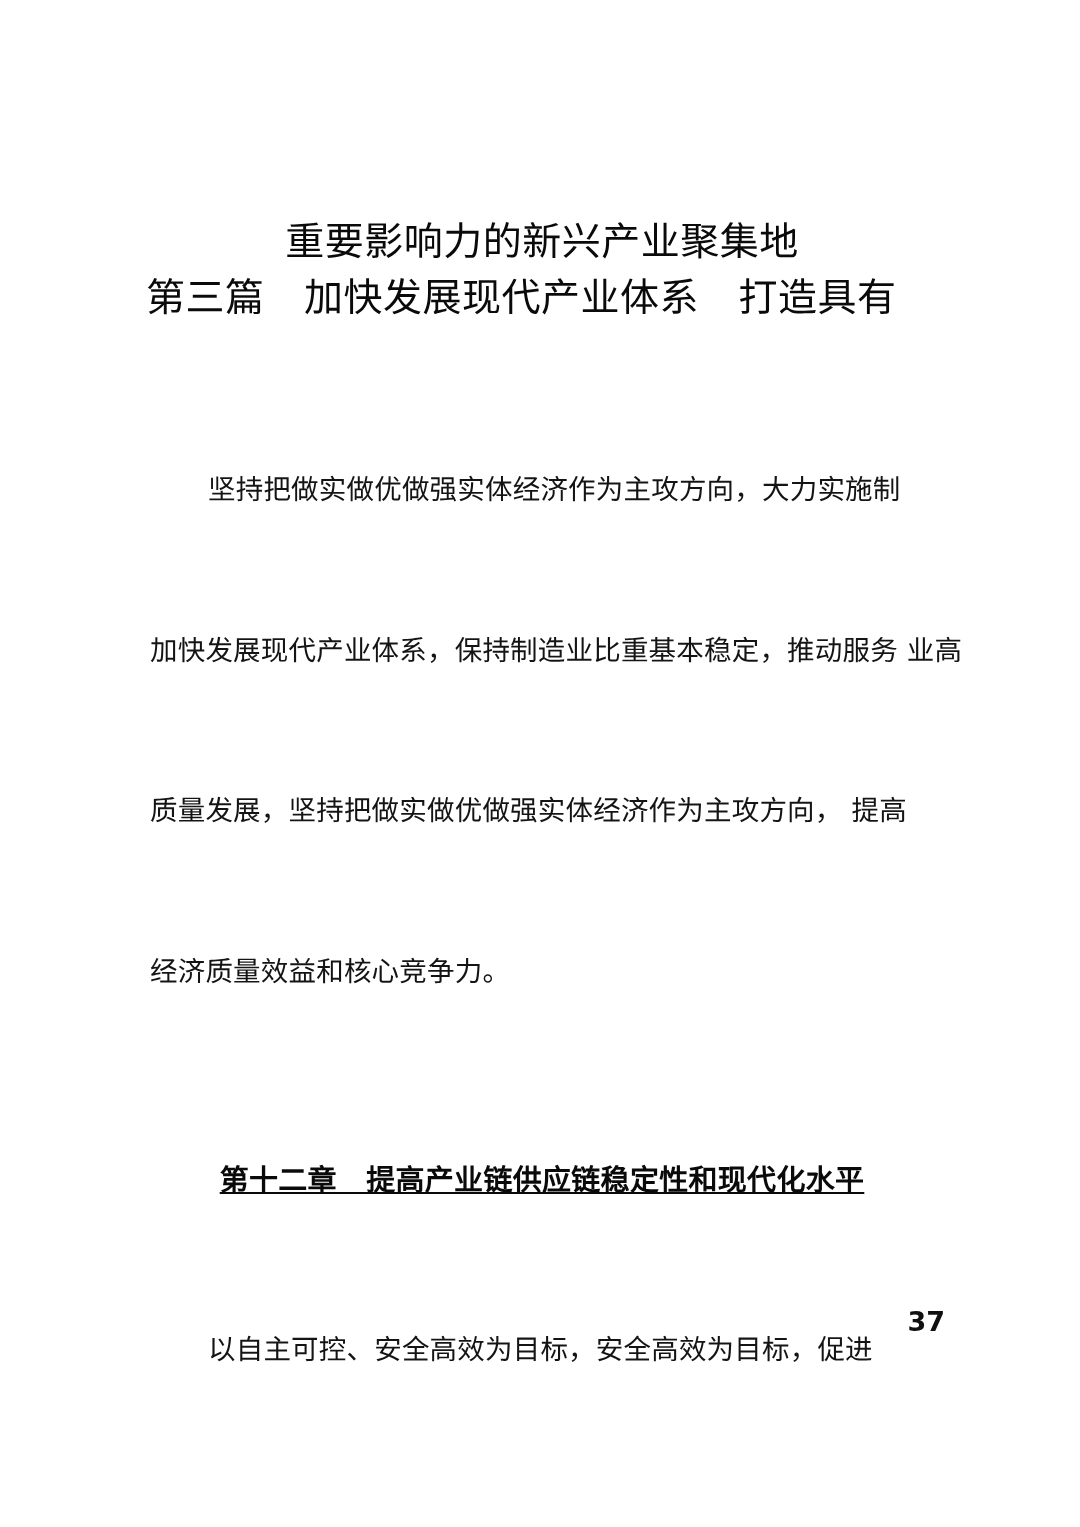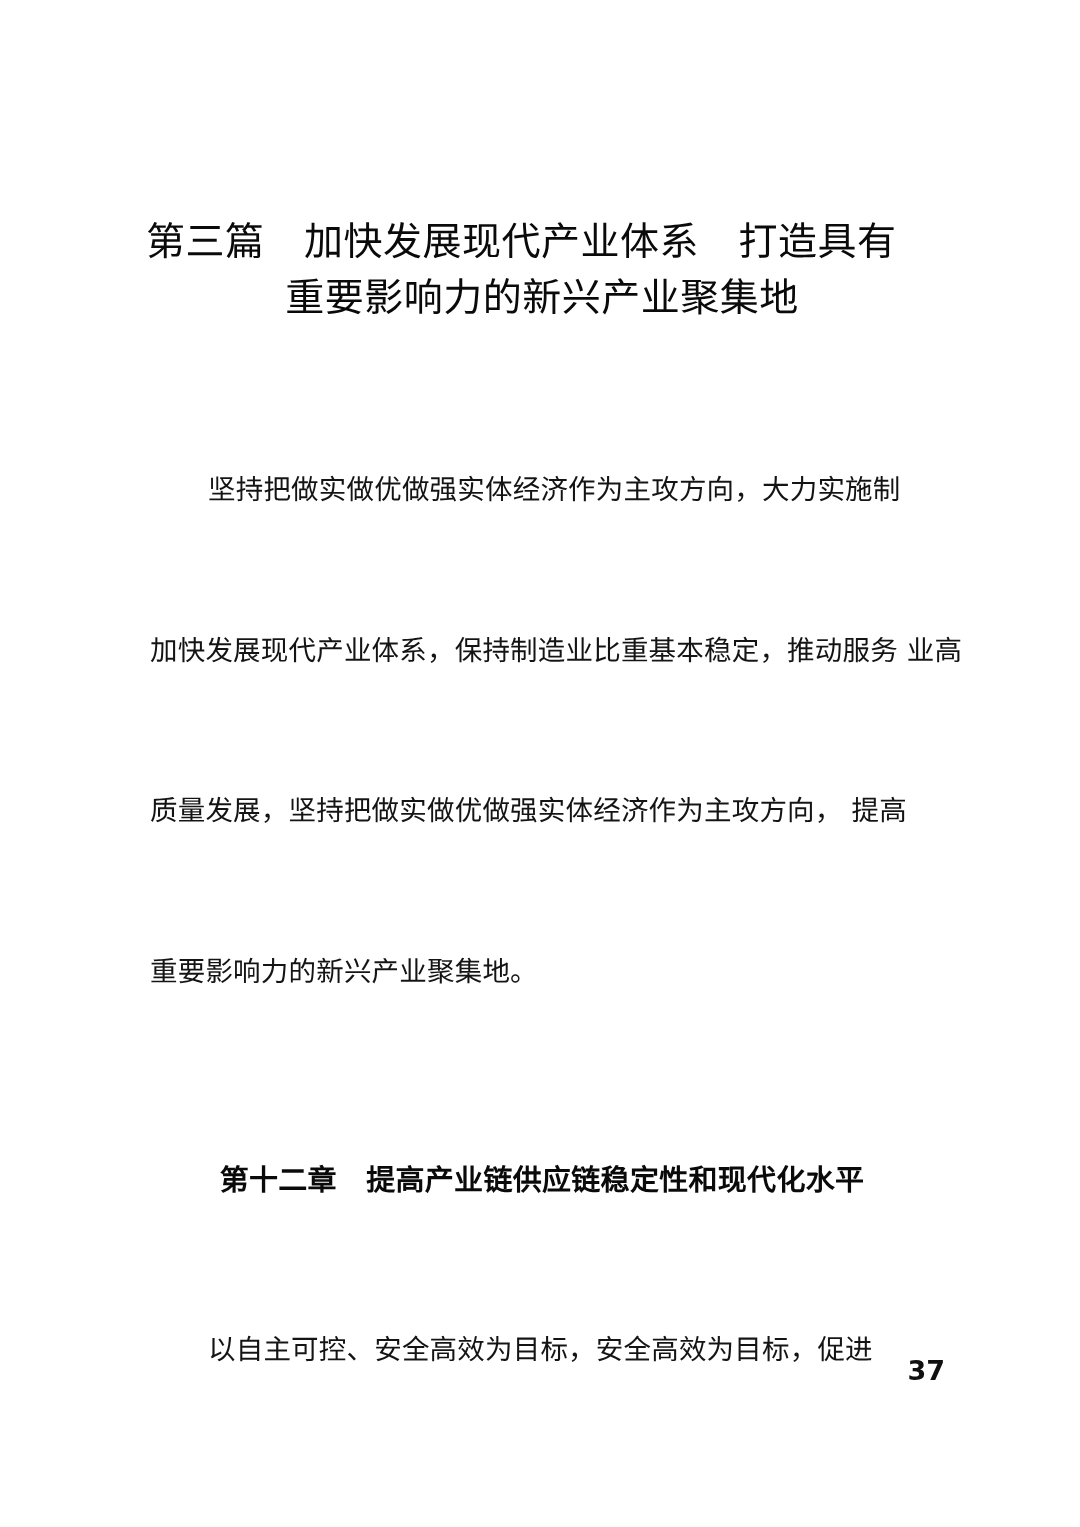--- a/index.html
+++ b/index.html
@@ -62,20 +62,21 @@
     font-size: 29px;
     line-height: 44px;
     font-weight: 700;
     color: #0a0a0a;
     text-align: center;
     white-space: pre;
     margin: 0;
     padding-top: 45px;
     padding-bottom: 6px;
     letter-spacing: 0.3px;
+    text-decoration: underline;
   }
   .para {
     font-family: "DejaVu Serif", "Liberation Serif", serif;
     font-size: 27.5px;
     line-height: 53.5px;
     color: #141414;
     letter-spacing: 0.2px;
     margin: 8px;
     white-space: pre;
   }
@@ -85,50 +86,50 @@
   }
   .para .ln.indent {
     padding-left: 58px;
   }
   .gap-md { height: 22px; }
 
   
   .page-number {
     position: absolute;
     left: 0;
-    top: 1355px;
+    top: 1306px;
     width: 1080px;
     text-align: right;
     padding-right: 135px;
     box-sizing: border-box;
     font-family: "DejaVu Sans", "Liberation Sans", sans-serif;
     font-size: 27px;
     font-weight: 700;
     color: #101010;
   }
 </style>
 </head>
 <body>
 
 <div class="page">
 
   <div class="content">
 
     <h1 class="doc-title">
+      <span class="tline tline-2">重要影响力的新兴产业聚集地</span>
       <span class="tline tline-1">第三篇　加快发展现代产业体系　打造具有</span>
-      <span class="tline tline-2">重要影响力的新兴产业聚集地</span>
     </h1>
 
     <div class="gap-md"></div>
 
     <div class="para">
       <span class="ln indent">坚持把做实做优做强实体经济作为主攻方向，大力实施制</span>
       <span class="ln">加快发展现代产业体系，保持制造业比重基本稳定，推动服务 业高</span>
       <span class="ln">质量发展，坚持把做实做优做强实体经济作为主攻方向， 提高</span>
-      <span class="ln">重要影响力的新兴产业聚集地。</span>
+      <span class="ln">经济质量效益和核心竞争力。</span>
     </div>
 
     <h2 class="chapter-heading">第十二章　提高产业链供应链稳定性和现代化水平</h2>
 
     <div class="para">
       <span class="ln indent">以自主可控、安全高效为目标，安全高效为目标，促进</span>
       
       
     </div>
 

